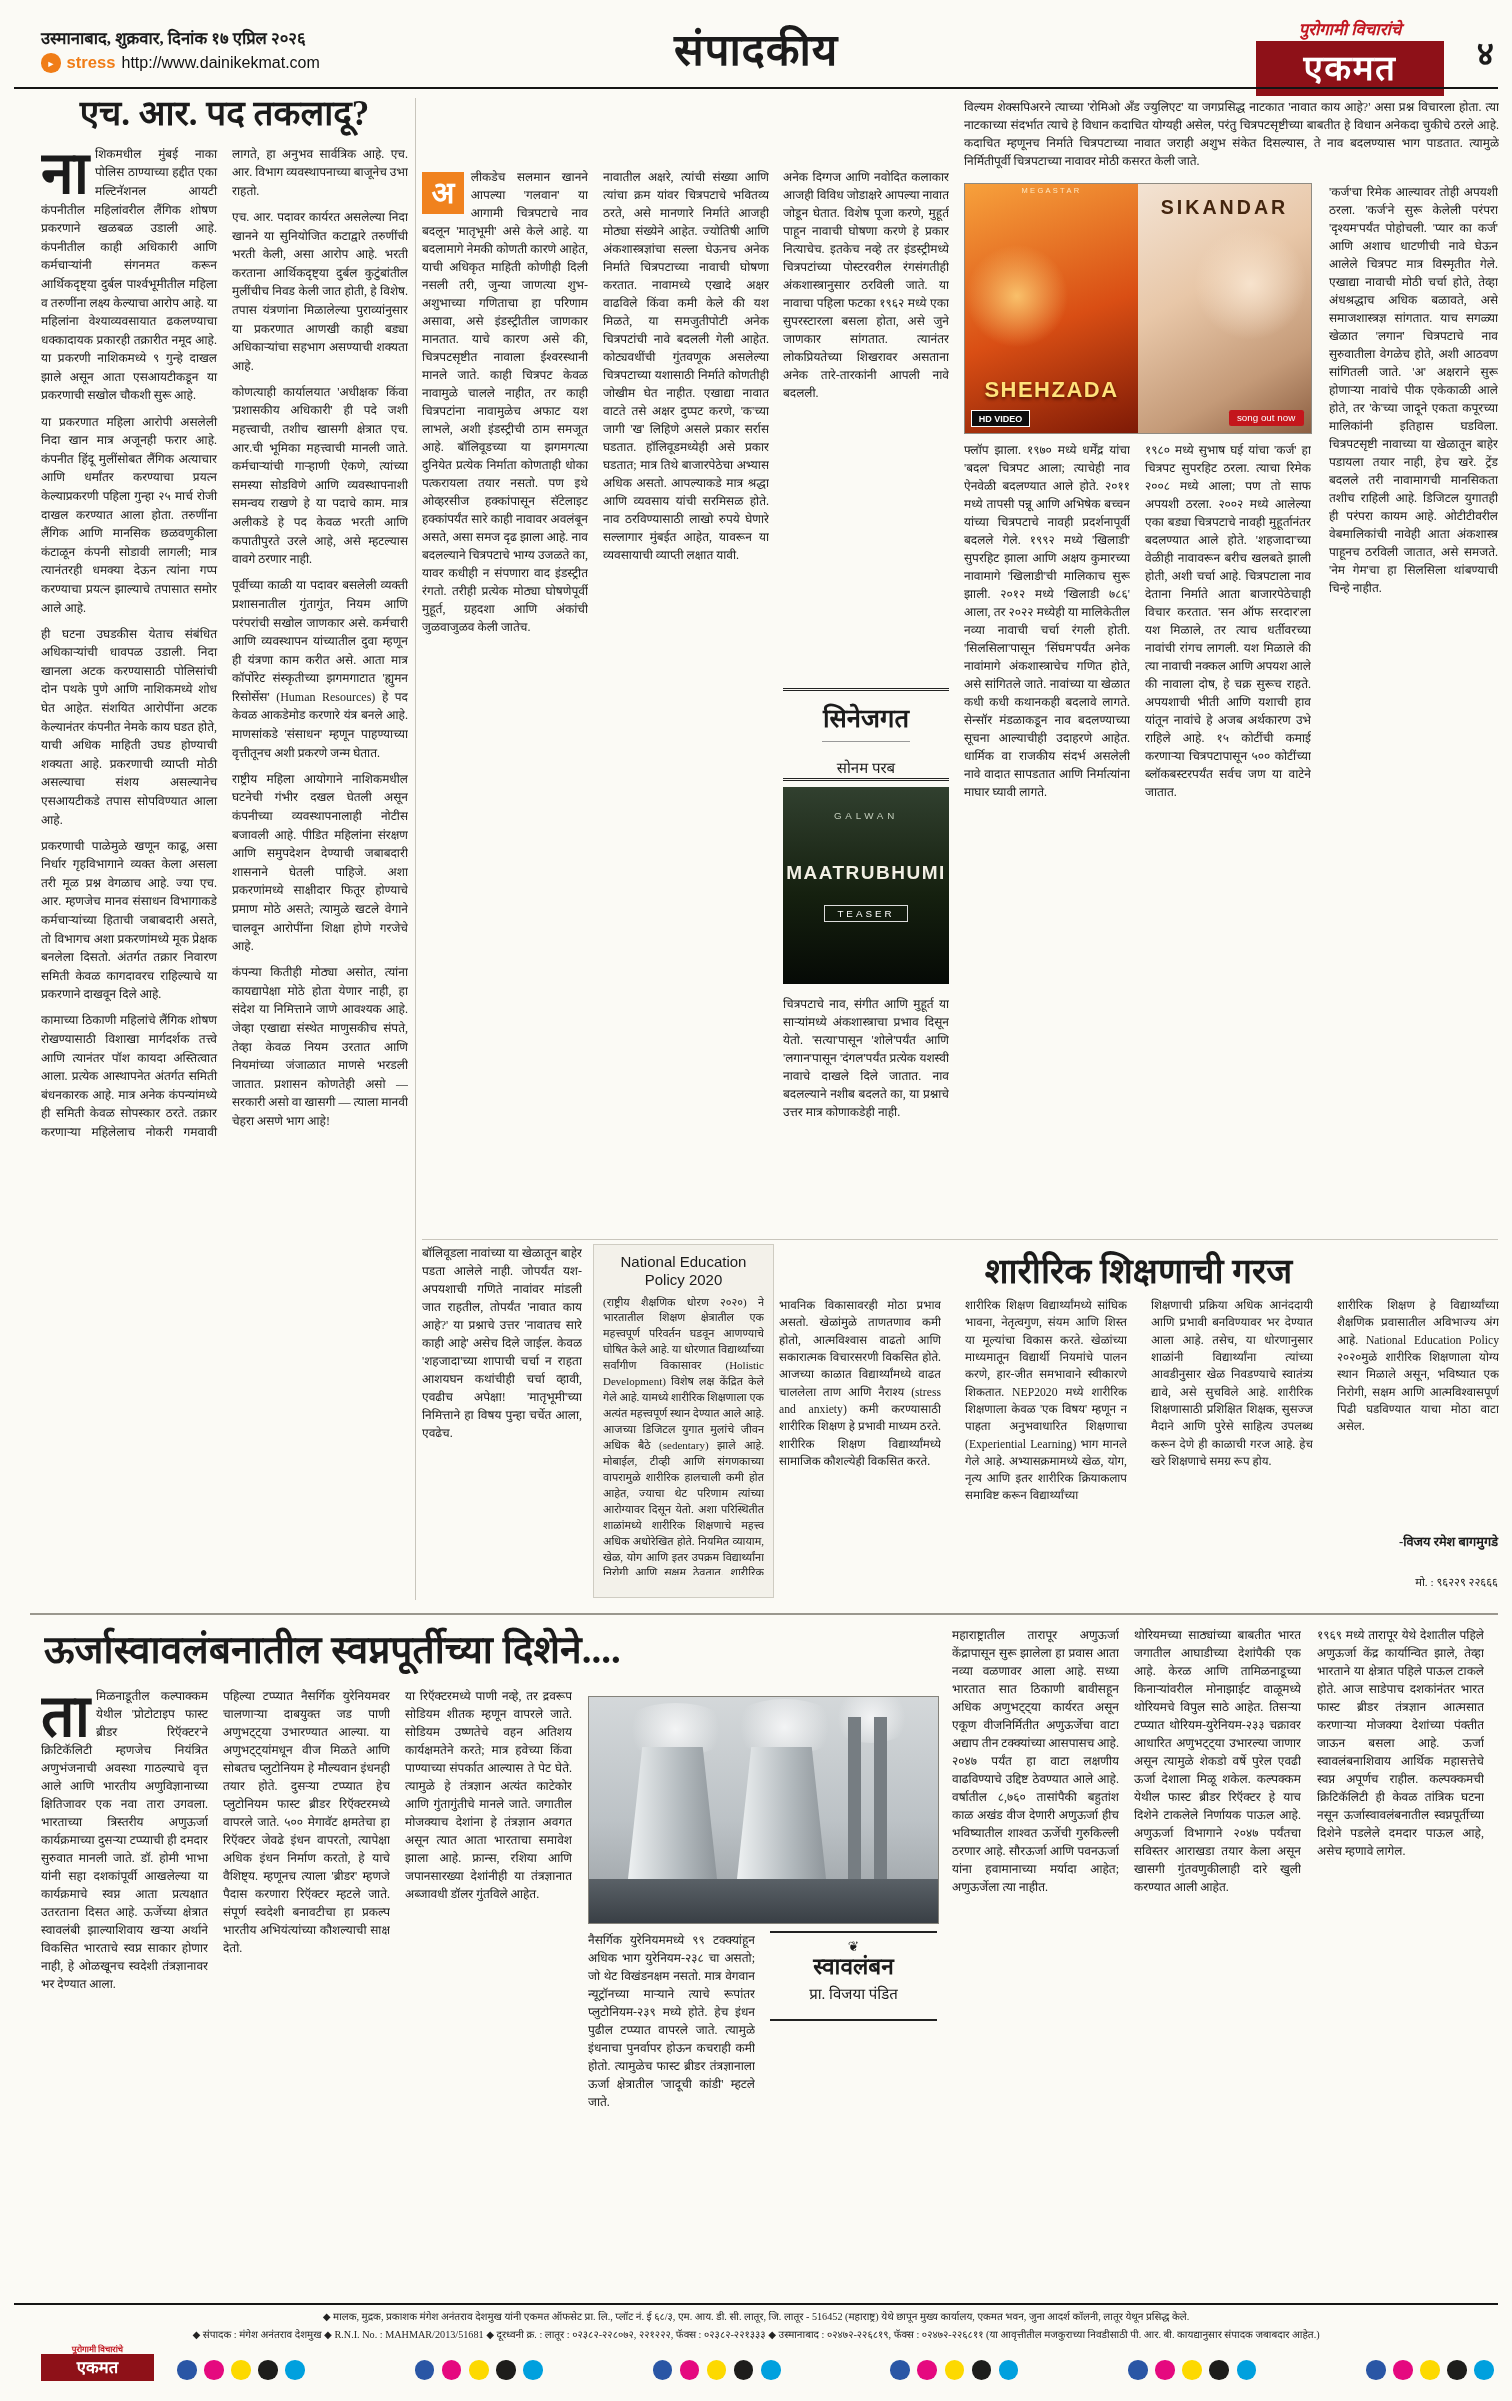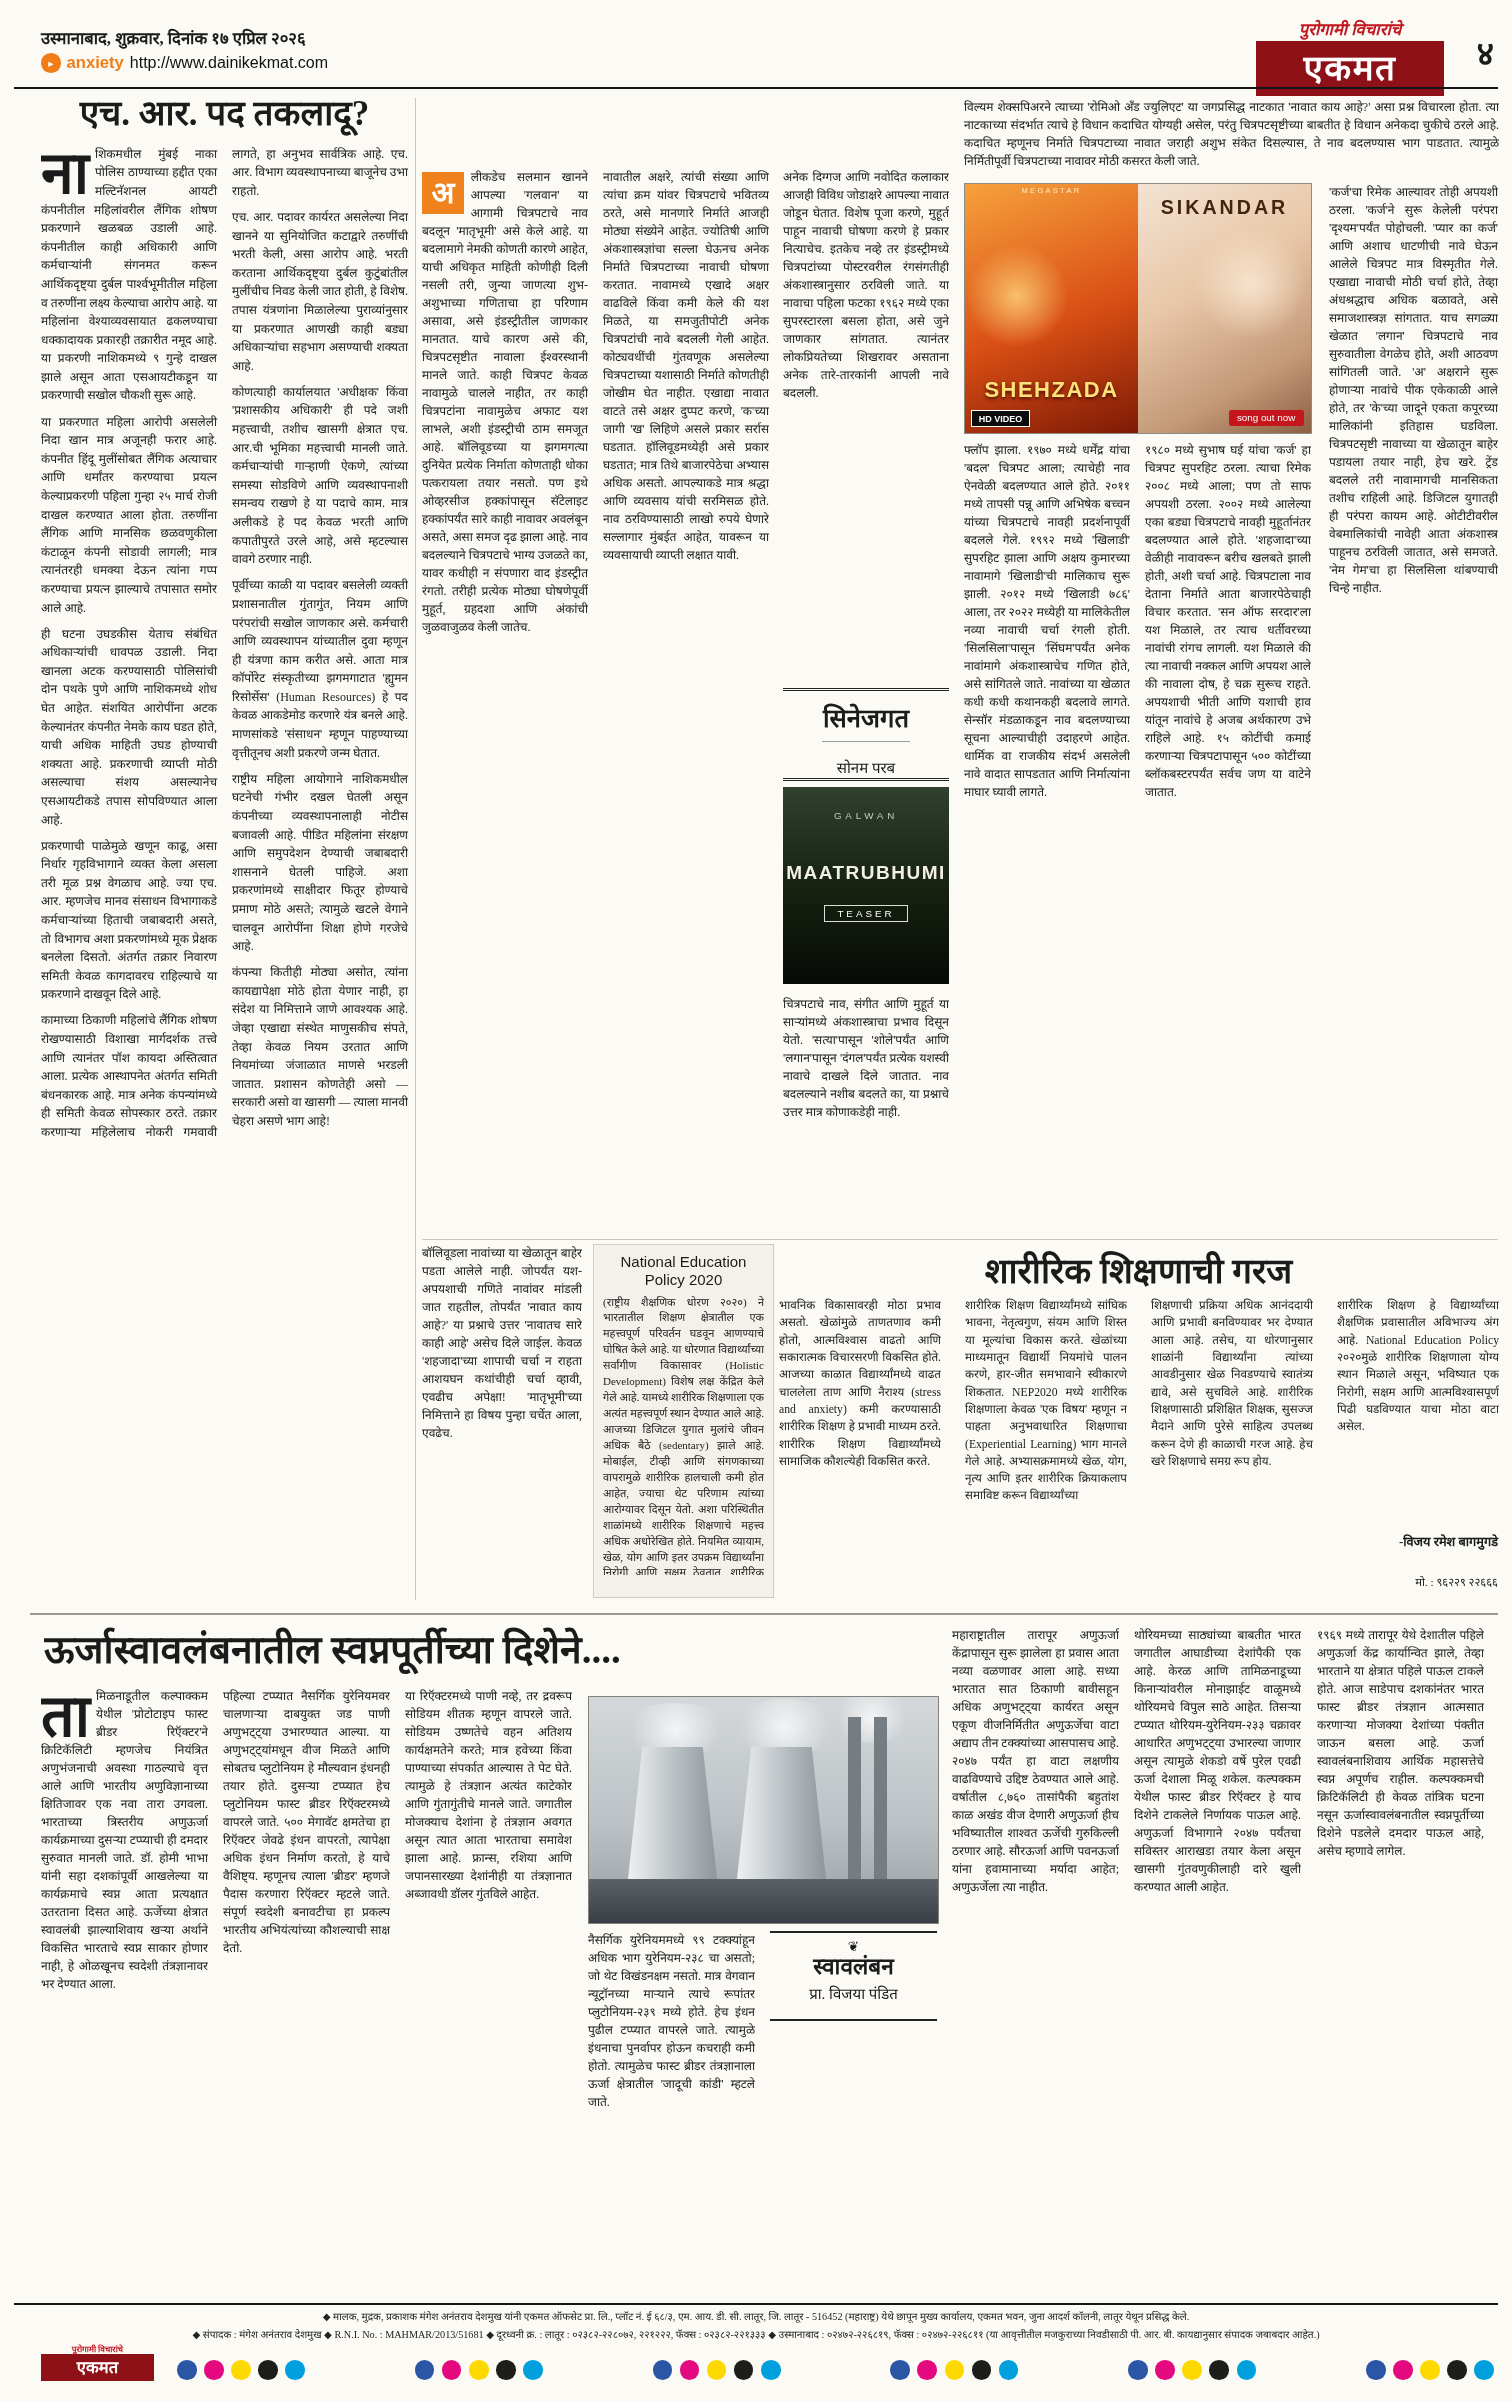--- a/index.html
+++ b/index.html
@@ -136,23 +136,24 @@
   .d3{background:#1d1d1b;} .d4{background:#00a0de;}
 </style>
 </head>
 <body>
 
 <div class="page">
 
   <div class="dateline">उस्मानाबाद, शुक्रवार, दिनांक १७ एप्रिल २०२६</div>
   <div class="epaper">
     <span class="ep-ic">▸</span>
-    <span class="ep-label">anxiety</span>
+    <span class="ep-label">stress</span>
     <a class="ep-url" href="#">http://www.dainikekmat.com</a>
   </div>
+  <div class="section-title">संपादकीय</div>
   <div class="brand">
     <div class="brand-tag">पुरोगामी विचारांचे</div>
     <div class="brand-name">एकमत</div>
   </div>
   <div class="pageno">४</div>
   <div class="hr-head"></div>
   <div class="vline"></div>
   <div class="sep-cine"></div>
   <div class="sep-energy"></div>
   <div class="sep-foot"></div>

